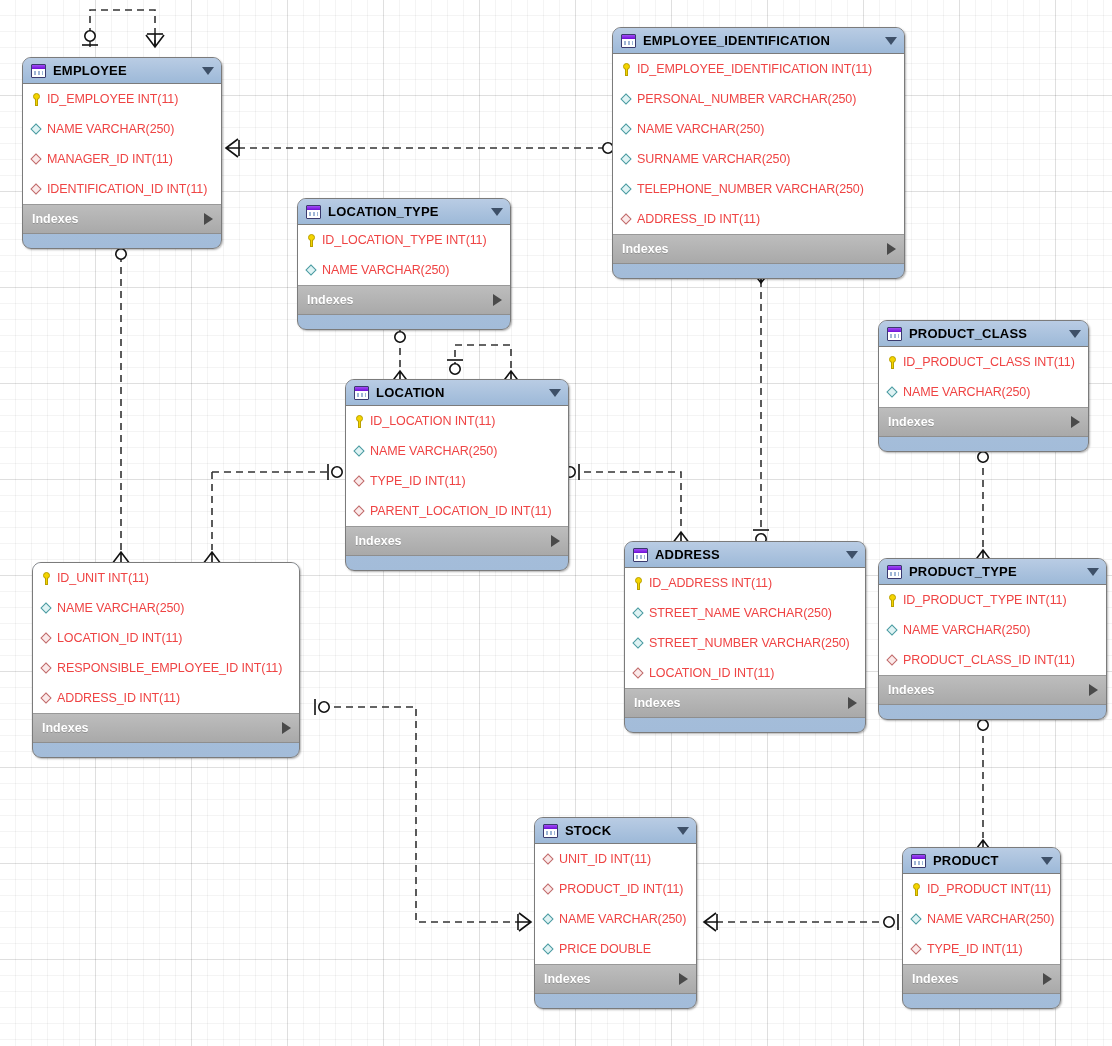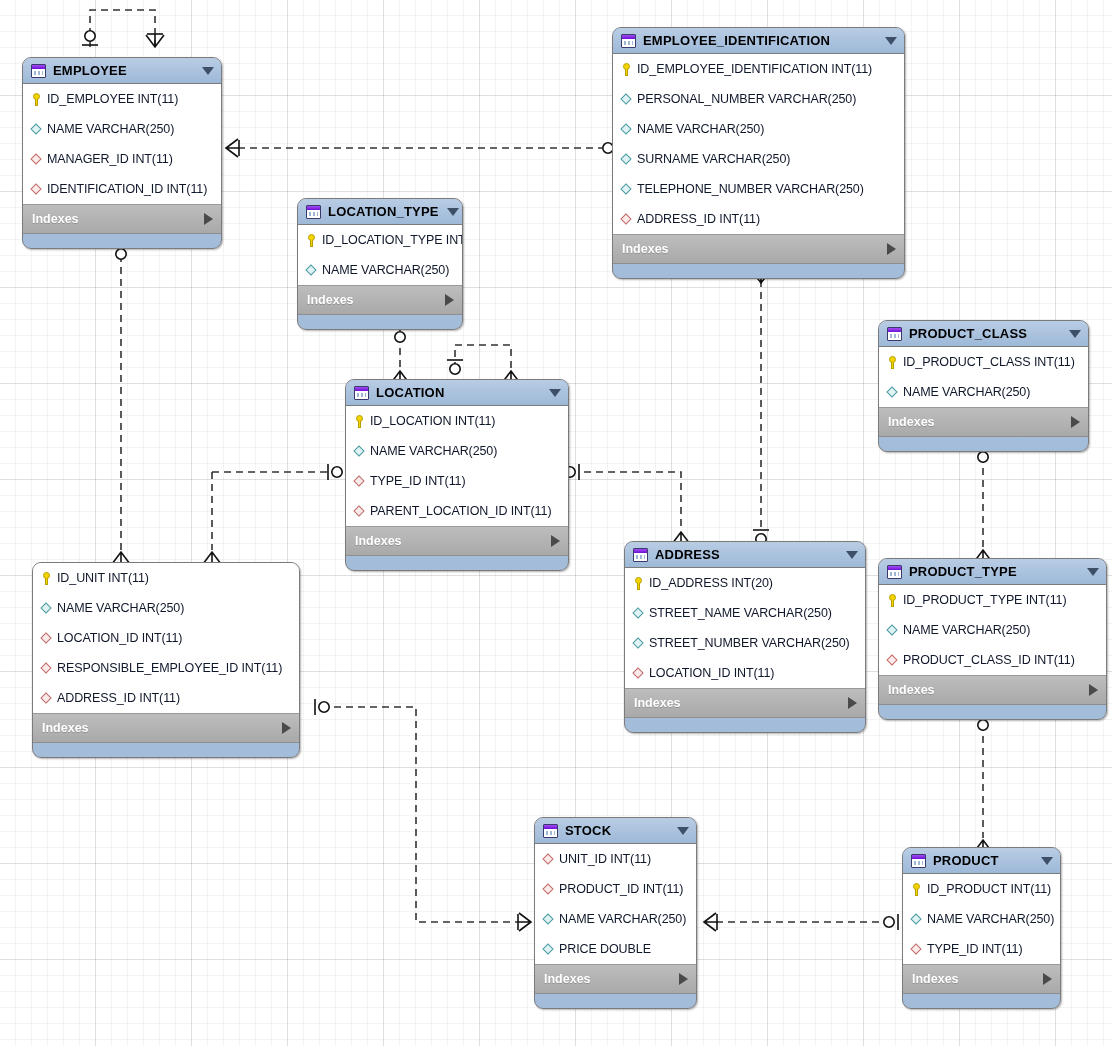--- a/index.html
+++ b/index.html
@@ -108,21 +108,21 @@
   }
   .col {
     display: flex;
     align-items: center;
     height: 30px;
     padding: 0 6px 0 7px;
     white-space: nowrap;
   }
   .col-txt {
     font-size: 12.5px;
-    color: #0f172a;
+    color: #ef4444;
     letter-spacing: -0.1px;
   }
   
   .ico-key {
     position: relative;
     width: 13px; height: 15px;
     flex: 0 0 auto;
     margin-right: 4px;
   }
   .ico-key::before {
@@ -379,21 +379,21 @@
         <span class="ico-dia fk"></span>
         <span class="col-txt">ADDRESS_ID INT(11)</span>
       </div>
     </div>
     <div class="tbl-indexes">
       <span class="idx-label">Indexes</span>
       <span class="idx-caret"></span>
     </div>
   </div>
 
-  <div class="tbl" style="left:297px; top:198px; width:166px;">
+  <div class="tbl" style="left:297px; top:198px; width:214px;">
     <div class="tbl-header">
       <span class="tbl-icon"></span>
       <span class="tbl-title">LOCATION_TYPE</span>
       <span class="tbl-caret"></span>
     </div>
     <div class="tbl-body">
       <div class="col">
         <span class="ico-key"></span>
         <span class="col-txt">ID_LOCATION_TYPE INT(11)</span>
       </div>
@@ -491,21 +491,21 @@
 
   <div class="tbl" style="left:600px; top:541px; width:242px;margin-left:24px;">
     <div class="tbl-header">
       <span class="tbl-icon"></span>
       <span class="tbl-title">ADDRESS</span>
       <span class="tbl-caret"></span>
     </div>
     <div class="tbl-body">
       <div class="col">
         <span class="ico-key"></span>
-        <span class="col-txt">ID_ADDRESS INT(20)</span>
+        <span class="col-txt">ID_ADDRESS INT(11)</span>
       </div>
       <div class="col">
         <span class="ico-dia"></span>
         <span class="col-txt">STREET_NAME VARCHAR(250)</span>
       </div>
       <div class="col">
         <span class="ico-dia"></span>
         <span class="col-txt">STREET_NUMBER VARCHAR(250)</span>
       </div>
       <div class="col">

